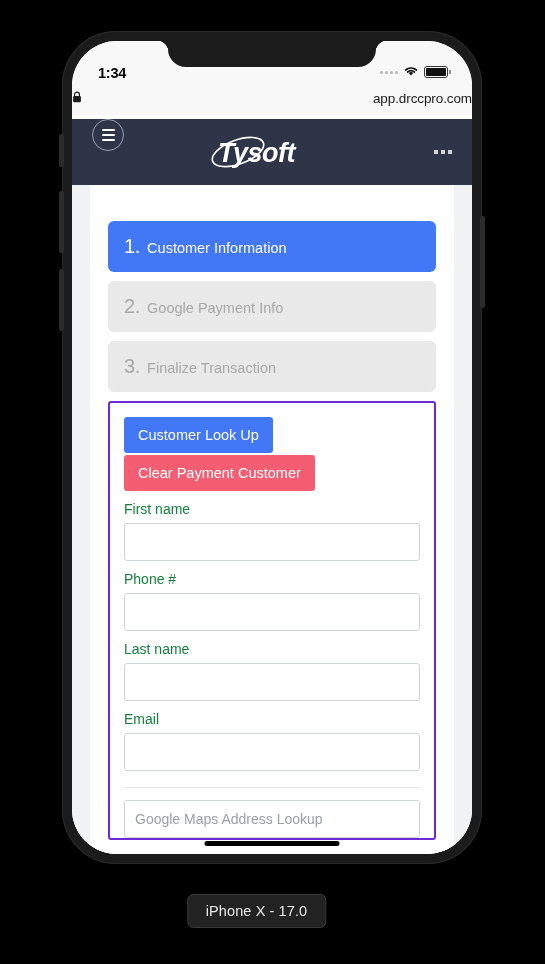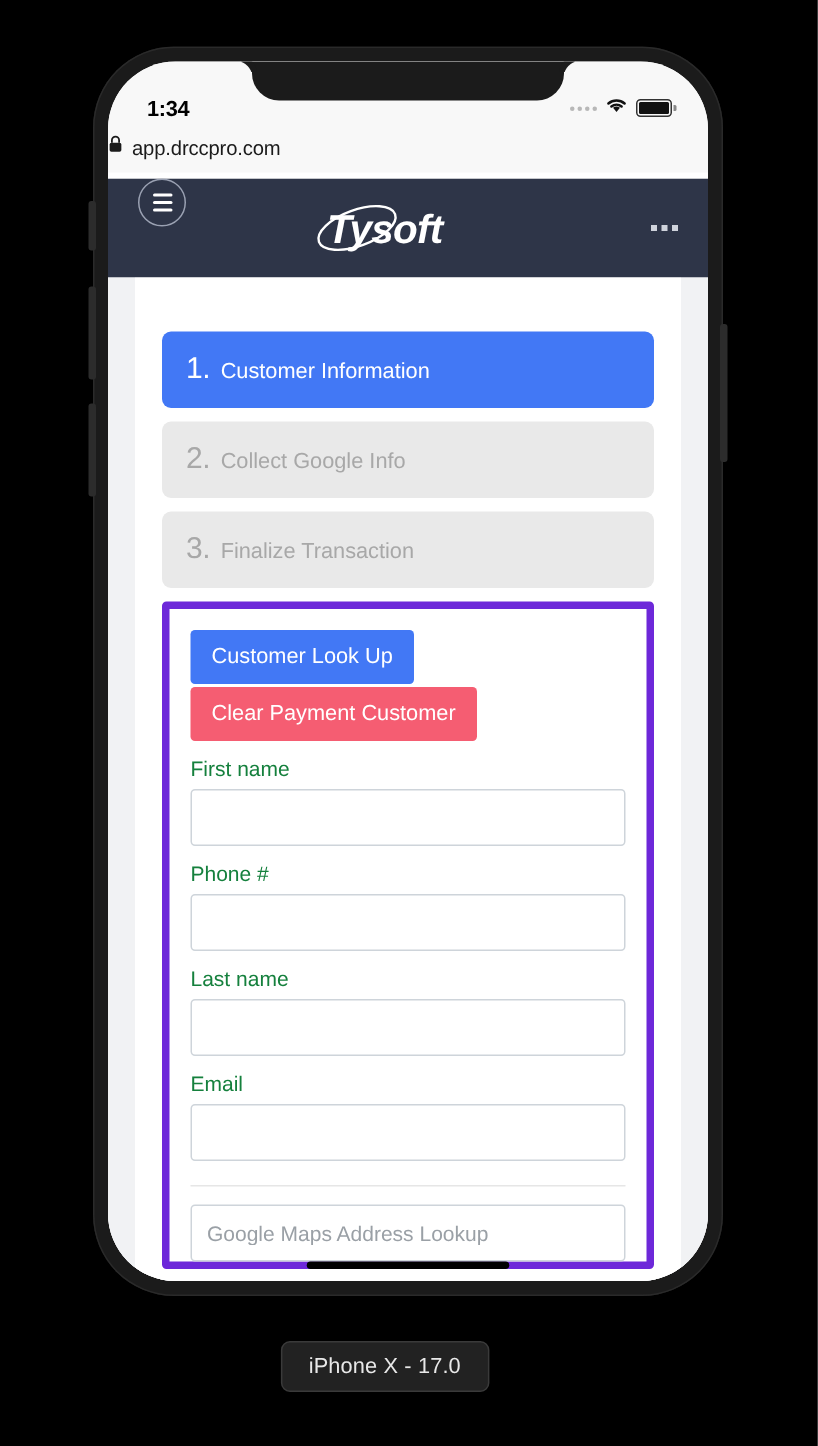--- a/index.html
+++ b/index.html
@@ -144,21 +144,21 @@
     display: block;
     width: 100%; height: 100%;
     background: #111;
     border-radius: 1px;
   }
 
   .urlbar {
     height: 30px;
     display: flex;
     align-items: center;
-    justify-content: flex-start;
+    justify-content: space-between;
     gap: 6px;
     padding-bottom: 4px;
   }
   .urlbar .lock { display: block; }
   .urlbar .url {
     font-size: 13.5px;
     color: #1b1b1b;
     letter-spacing: -0.1px;
   }
 
@@ -251,21 +251,21 @@
     font-size: 14.5px;
     margin-left: 5px;
   }
   .step.active { background: #4278f5; }
   .step.active .num, .step.active .lbl { color: #ffffff; }
   .step.inactive { background: #e9e9e9; }
   .step.inactive .num, .step.inactive .lbl { color: #a8a8a8; }
 
   
   .card {
-    border: 5px solid #6d28d9;
+    border: 2px solid #6d28d9;
     border-radius: 3px;
     padding: 14px 14px 0 14px;
   }
   .btn {
     display: inline-block;
     border: none;
     border-radius: 3px;
     color: #ffffff;
     font-size: 14.5px;
     font-family: "Liberation Sans", sans-serif;
@@ -414,21 +414,21 @@
         <div class="sheet-wrap">
           <div class="sheet">
 
             <div class="step active">
               <span class="num">1.</span>
               <span class="lbl">Customer Information</span>
             </div>
 
             <div class="step inactive">
               <span class="num">2.</span>
-              <span class="lbl">Collect Google Info</span>
+              <span class="lbl">Google Payment Info</span>
             </div>
 
             <div class="step inactive">
               <span class="num">3.</span>
               <span class="lbl">Finalize Transaction</span>
             </div>
 
             <div class="card">
 
               <div class="btnrow">

